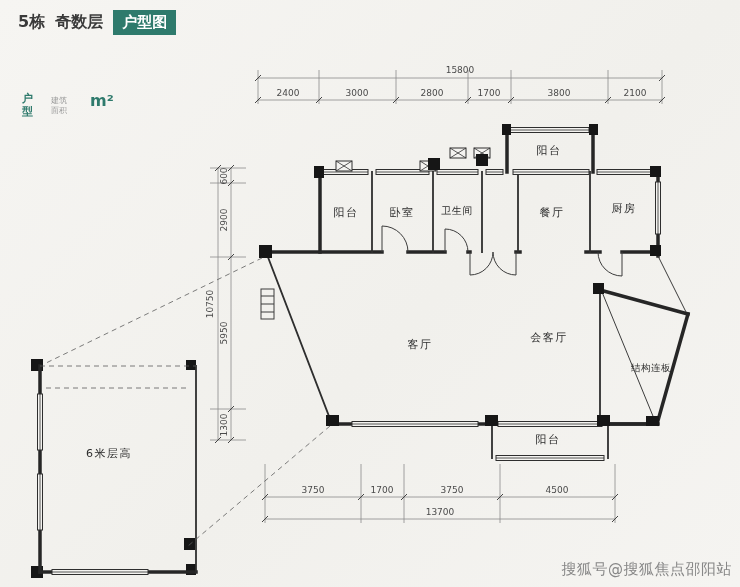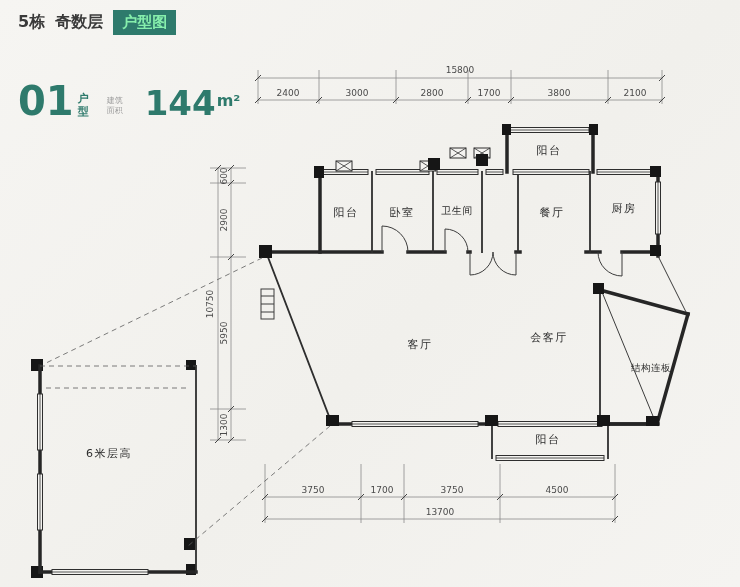--- a/index.html
+++ b/index.html
@@ -2,21 +2,21 @@
 <html><head>
 <meta charset="utf-8">
 <style>
   html,body{margin:0;padding:0;background:#d8d8d4;}
   .page{position:relative;width:740px;height:587px;overflow:hidden;
         background:linear-gradient(135deg,#f6f5f2 0%,#f1f0ec 55%,#f5f4f1 100%);
         font-family:"DejaVu Sans","Liberation Sans",sans-serif;}
   
   .hdr{position:absolute;left:18px;top:10px;z-index:2;}
   .row1{display:flex;align-items:center;gap:10px;font-size:16px;font-weight:bold;color:#3a3a3a;}
-  .tag{background:#2e7a6c;color:#86efac;padding:3px 9px;font-size:15px;font-weight:bold;}
+  .tag{background:#2e7a6c;color:#ffffff;padding:3px 9px;font-size:15px;font-weight:bold;}
   .row2{display:flex;align-items:flex-end;margin-top:12px;color:#2e7a6c;}
   .unit-num{font-size:40px;font-weight:bold;line-height:.85;}
   .unit-lbl{display:inline-block;width:13px;font-size:11px;line-height:1.2;margin-left:4px;word-break:break-all;font-weight:bold;margin-top:45px;}
   .area-grp{display:flex;align-items:flex-end;margin-left:16px;}
   .area-prefix{display:inline-block;width:18px;font-size:8px;line-height:1.25;color:#9a9a9a;word-break:break-all;margin-right:20px;margin-bottom:2px;}
   .area-val{font-size:34px;font-weight:bold;line-height:.85;}
   .area-unit{font-size:16px;font-weight:bold;margin-bottom:8px;margin-left:1px;}
   
   .wm{position:absolute;right:8px;bottom:8px;z-index:2;font-size:15px;color:#878787;letter-spacing:.5px;}
   
@@ -43,25 +43,23 @@
 
 <div class="page">
 
   <div class="hdr">
     <div class="row1">
       <span>5栋</span>
       <span>奇数层</span>
       <span class="tag">户型图</span>
     </div>
     <div class="row2">
-      <span class="unit-num">01</span>
       <span class="unit-lbl">户型</span>
       <span class="area-grp">
         <span class="area-prefix">建筑面积</span>
-        <span class="area-val">144</span>
         <span class="area-unit">m²</span>
       </span>
     </div>
   </div>
 
   <svg class="plan" width="740" height="587" viewBox="0 0 740 587">
 
     <g>
       <line class="diml" x1="258" y1="70" x2="258" y2="104"></line>
       <line class="diml" x1="319" y1="70" x2="319" y2="104"></line>
@@ -276,13 +274,14 @@
       <text class="rlab" x="624" y="212">厨房</text>
       <text class="rlab" x="549" y="154">阳台</text>
       <text class="rlab" x="420" y="348">客厅</text>
       <text class="rlab" x="549" y="341">会客厅</text>
       <text class="rlab-xs" x="651" y="371">结构连板</text>
       <text class="rlab" x="548" y="443">阳台</text>
       <text class="rlab" x="109" y="457">6米层高</text>
     </g>
   </svg>
 
+  <div class="wm">搜狐号@搜狐焦点邵阳站</div>
 </div>
 
 </body></html>

